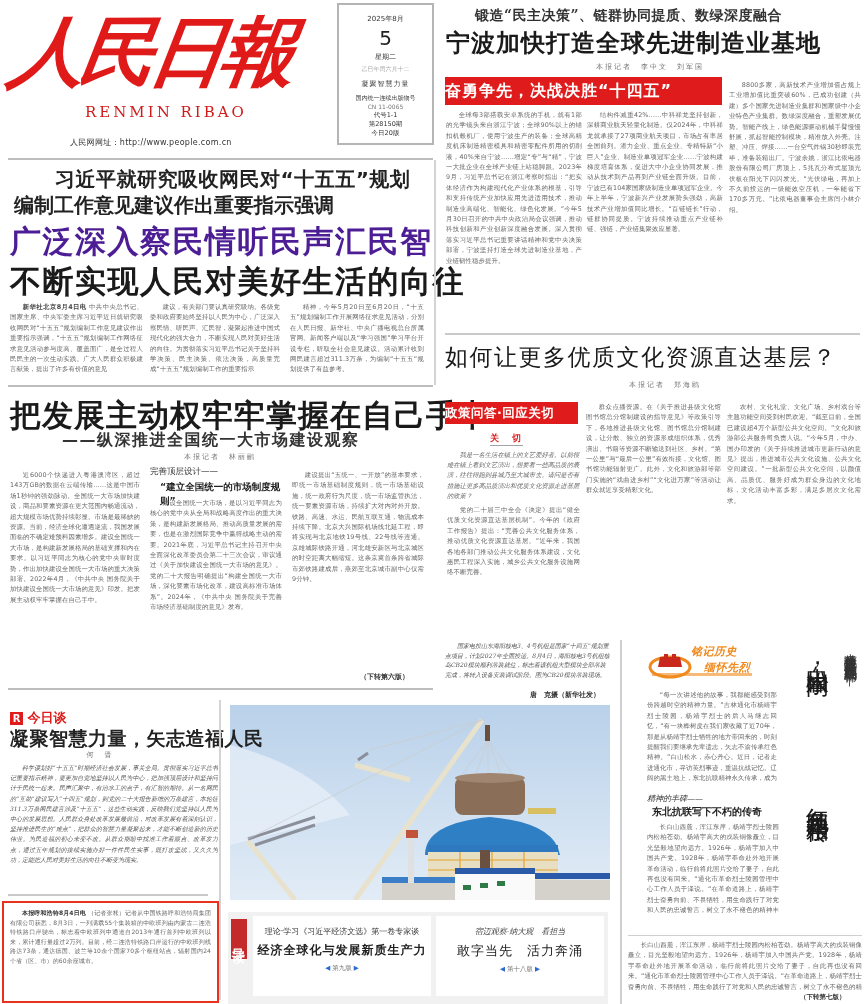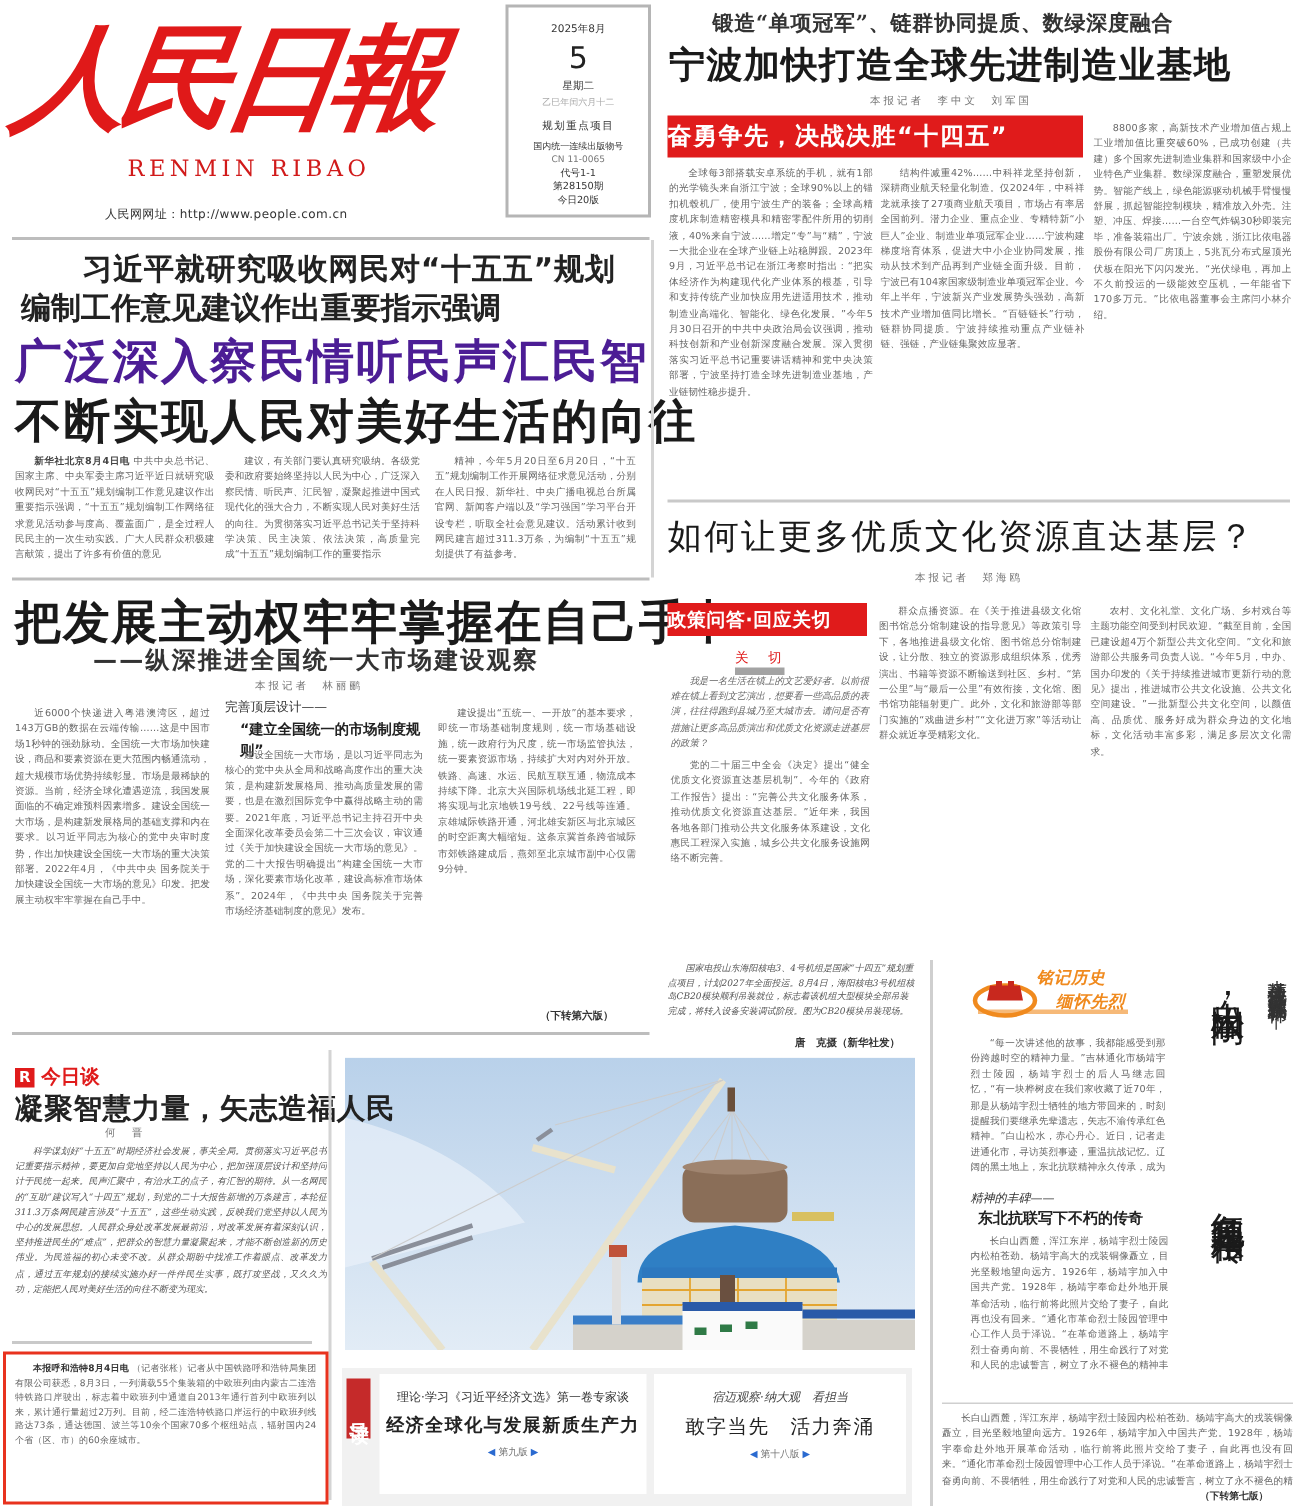--- a/index.html
+++ b/index.html
@@ -2,21 +2,21 @@
 <html><head>
 <meta charset="utf-8">
 <style>
 *{box-sizing:border-box;margin:0;padding:0}
 body{width:867px;height:1004px;background:#fff;font-family:"DejaVu Sans",sans-serif;color:#222;position:relative;overflow:hidden}
 .abs{position:absolute}
 .serif{font-family:"DejaVu Serif",serif}
 .body-text{font-size:6.4px;line-height:10.4px;color:#666;text-align:justify;text-indent:2em;overflow:hidden;letter-spacing:.1px}
 .hr{position:absolute;background:#bdbdbd;height:2px}
 .vr{position:absolute;background:#d4d4d4;width:2px}
-.byline{font-size:7px;color:#777;letter-spacing:2px}
+.byline{font-size:7px;color:#777;text-align:center;letter-spacing:2px}
 
 .logo{left:10px;top:2px;width:315px;height:110px;color:#e01919;font-family:"DejaVu Serif",serif;font-weight:bold;font-style:italic;font-size:76px;letter-spacing:-6px;line-height:100px;transform:skewX(-8deg)}
 .logo-sub{left:85px;top:103px;font-size:15px;color:#d11a1a;letter-spacing:3px;font-family:"DejaVu Serif",serif}
 .logo-url{left:70px;top:137px;font-size:8px;color:#333;letter-spacing:.3px}
 .datebox{left:337px;top:3px;width:97px;height:142px;border:2px solid #b5b5b5;text-align:center;font-size:7px;color:#333;padding-top:8px;line-height:12px}
 .datebox .day{font-size:20px;line-height:26px;color:#222}
 .datebox .muted{color:#aaa;font-size:6px}
 
 .h-red-kicker{background:#e01b1b;color:#fff;font-weight:bold;}
 .photo{overflow:hidden}
@@ -26,21 +26,21 @@
 
 <div class="abs logo">人民日報</div>
 <div class="abs logo-sub">RENMIN RIBAO</div>
 <div class="abs logo-url">人民网网址：http://www.people.com.cn</div>
 
 <div class="abs datebox">
   <div>2025年8月</div>
   <div class="day">5</div>
   <div>星期二</div>
   <div class="muted">乙巳年闰六月十二</div>
-  <div style="margin-top:3px;letter-spacing:1px">规划重点项目</div>
+  <div style="margin-top:3px;letter-spacing:1px">凝聚智慧力量</div>
   <div style="font-size:6px;margin-top:3px;line-height:9px">国内统一连续出版物号</div>
   <div style="font-size:6px;line-height:9px;color:#777">CN 11-0065</div>
   <div style="font-size:6.5px;line-height:9px">代号1-1</div>
   <div style="font-size:6.5px;line-height:9px">第28150期</div>
   <div style="font-size:6.5px;line-height:9px">今日20版</div>
 </div>
 
 <div class="hr" style="left:8px;top:158px;width:425px"></div>
 
 <div class="abs" style="left:55px;top:166px;font-size:20px;font-weight:bold;color:#222;letter-spacing:.5px">习近平就研究吸收网民对“十五五”规划</div>
@@ -61,33 +61,33 @@
 <div class="abs body-text" style="left:10px;top:470px;width:130px;height:215px">近6000个快递进入粤港澳湾区，超过143万GB的数据在云端传输……这是中国市场1秒钟的强劲脉动。全国统一大市场加快建设，商品和要素资源在更大范围内畅通流动，超大规模市场优势持续彰显。市场是最稀缺的资源。当前，经济全球化遭遇逆流，我国发展面临的不确定难预料因素增多。建设全国统一大市场，是构建新发展格局的基础支撑和内在要求。以习近平同志为核心的党中央审时度势，作出加快建设全国统一大市场的重大决策部署。2022年4月，《中共中央 国务院关于加快建设全国统一大市场的意见》印发。把发展主动权牢牢掌握在自己手中。</div>
 <div class="abs" style="left:150px;top:466px;width:135px">
   <div style="font-size:8.5px;color:#333;font-family:'DejaVu Serif',serif">完善顶层设计——</div>
   <div style="font-size:9.5px;font-weight:bold;color:#222;line-height:14px;margin-top:2px;padding-left:10px">“建立全国统一的市场制度规则”</div>
 </div>
 <div class="abs body-text" style="left:150px;top:498px;width:132px;height:185px">建设全国统一大市场，是以习近平同志为核心的党中央从全局和战略高度作出的重大决策，是构建新发展格局、推动高质量发展的需要，也是在激烈国际竞争中赢得战略主动的需要。2021年底，习近平总书记主持召开中央全面深化改革委员会第二十三次会议，审议通过《关于加快建设全国统一大市场的意见》。党的二十大报告明确提出“构建全国统一大市场，深化要素市场化改革，建设高标准市场体系”。2024年，《中共中央 国务院关于完善市场经济基础制度的意见》发布。</div>
 <div class="abs body-text" style="left:292px;top:470px;width:132px;height:200px">建设提出“五统一、一开放”的基本要求，即统一市场基础制度规则，统一市场基础设施，统一政府行为尺度，统一市场监管执法，统一要素资源市场，持续扩大对内对外开放。铁路、高速、水运、民航互联互通，物流成本持续下降。北京大兴国际机场线北延工程，即将实现与北京地铁19号线、22号线等连通。京雄城际铁路开通，河北雄安新区与北京城区的时空距离大幅缩短。这条京冀首条跨省城际市郊铁路建成后，燕郊至北京城市副中心仅需9分钟。</div>
 <div class="abs" style="left:360px;top:672px;font-size:7px;font-weight:bold;color:#333">（下转第六版）</div>
 <div class="hr" style="left:8px;top:688px;width:425px"></div>
 
-<div class="abs serif" style="left:475px;top:7px;font-size:14px;font-weight:bold;color:#333;letter-spacing:.5px">锻造“单项冠军”、链群协同提质、数绿深度融合</div>
+<div class="abs serif" style="left:475px;top:7px;font-size:14px;font-weight:bold;color:#333;letter-spacing:.5px">锻造“民主决策”、链群协同提质、数绿深度融合</div>
 <div class="abs" style="left:446px;top:27px;font-size:24px;font-weight:bold;color:#1a1a1a;letter-spacing:1px">宁波加快打造全球先进制造业基地</div>
 <div class="abs byline" style="left:580px;top:62px;width:140px">本报记者　李中文　刘军国</div>
 <div class="abs h-red-kicker" style="left:445px;top:77px;width:277px;height:28px;font-size:16px;line-height:28px;letter-spacing:1px">奋勇争先，决战决胜“十四五”</div>
 <div class="abs body-text" style="left:446px;top:110px;width:136px;height:210px">全球每3部搭载安卓系统的手机，就有1部的光学镜头来自浙江宁波；全球90%以上的锚扣机毂机厂，使用宁波生产的装备；全球高精度机床制造精密模具和精密零配件所用的切削液，40%来自宁波……增定“专”与“精”，宁波一大批企业在全球产业链上站稳脚跟。2023年9月，习近平总书记在浙江考察时指出：“把实体经济作为构建现代化产业体系的根基，引导和支持传统产业加快应用先进适用技术，推动制造业高端化、智能化、绿色化发展。”今年5月30日召开的中共中央政治局会议强调，推动科技创新和产业创新深度融合发展。深入贯彻落实习近平总书记重要讲话精神和党中央决策部署，宁波坚持打造全球先进制造业基地，产业链韧性稳步提升。</div>
 <div class="abs body-text" style="left:587px;top:110px;width:136px;height:210px">结构件减重42%……中科祥龙坚持创新，深耕商业航天轻量化制造。仅2024年，中科祥龙就承接了27项商业航天项目，市场占有率居全国前列。潜力企业、重点企业、专精特新“小巨人”企业、制造业单项冠军企业……宁波构建梯度培育体系，促进大中小企业协同发展，推动从技术到产品再到产业链全面升级。目前，宁波已有104家国家级制造业单项冠军企业。今年上半年，宁波新兴产业发展势头强劲，高新技术产业增加值同比增长。“百链链长”行动，链群协同提质。宁波持续推动重点产业链补链、强链，产业链集聚效应显著。</div>
 <div class="abs body-text" style="left:729px;top:80px;width:132px;height:240px">8800多家，高新技术产业增加值占规上工业增加值比重突破60%，已成功创建（共建）多个国家先进制造业集群和国家级中小企业特色产业集群。数绿深度融合，重塑发展优势。智能产线上，绿色能源驱动机械手臂慢慢舒展，抓起智能控制模块，精准放入外壳。注塑、冲压、焊接……一台空气炸锅30秒即装完毕，准备装箱出厂。宁波余姚，浙江比依电器股份有限公司厂房顶上，5兆瓦分布式屋顶光伏板在阳光下闪闪发光。“光伏绿电，再加上不久前投运的一级能效空压机，一年能省下170多万元。”比依电器董事会主席闫小林介绍。</div>
 <div class="hr" style="left:445px;top:333px;width:415px;background:#c9c9c9"></div>
 
 <div class="abs serif" style="left:445px;top:342px;font-size:23px;color:#1a1a1a;letter-spacing:1.5px">如何让更多优质文化资源直达基层？</div>
 <div class="abs byline" style="left:610px;top:380px;width:110px">本报记者　郑海鸥</div>
 <div class="abs h-red-kicker" style="left:445px;top:402px;width:133px;height:22px;font-size:12.5px;line-height:22px;letter-spacing:.5px">政策问答·回应关切</div>
-<div class="abs" style="left:490px;top:432px;font-size:9px;font-weight:normal;color:#e01b1b;border-bottom:5px solid #a3a3a3;letter-spacing:2px">关　切</div>
+<div class="abs" style="left:490px;top:432px;font-size:9px;font-weight:bold;color:#e01b1b;border-bottom:1px solid #a3a3a3;letter-spacing:2px">关　切</div>
 <div class="abs serif" style="left:447px;top:450px;width:133px;height:50px;font-size:6.3px;line-height:10.2px;color:#666;font-style:italic;text-indent:2em;overflow:hidden">我是一名生活在镇上的文艺爱好者。以前很难在镇上看到文艺演出，想要看一些高品质的表演，往往得跑到县城乃至大城市去。请问是否有措施让更多高品质演出和优质文化资源走进基层的政策？</div>
 <div class="abs body-text" style="left:447px;top:505px;width:133px;height:125px">党的二十届三中全会《决定》提出“健全优质文化资源直达基层机制”。今年的《政府工作报告》提出：“完善公共文化服务体系，推动优质文化资源直达基层。”近年来，我国各地各部门推动公共文化服务体系建设，文化惠民工程深入实施，城乡公共文化服务设施网络不断完善。</div>
 <div class="abs body-text" style="left:586px;top:402px;width:135px;height:235px">群众点播资源。在《关于推进县级文化馆图书馆总分馆制建设的指导意见》等政策引导下，各地推进县级文化馆、图书馆总分馆制建设，让分散、独立的资源形成组织体系，优秀演出、书籍等资源不断输送到社区、乡村。“第一公里”与“最后一公里”有效衔接，文化馆、图书馆功能辐射更广。此外，文化和旅游部等部门实施的“戏曲进乡村”“文化进万家”等活动让群众就近享受精彩文化。</div>
 <div class="abs body-text" style="left:727px;top:402px;width:134px;height:235px">农村、文化礼堂、文化广场、乡村戏台等主题功能空间受到村民欢迎。“截至目前，全国已建设超4万个新型公共文化空间。”文化和旅游部公共服务司负责人说。“今年5月，中办、国办印发的《关于持续推进城市更新行动的意见》提出，推进城市公共文化设施、公共文化空间建设。”一批新型公共文化空间，以颜值高、品质优、服务好成为群众身边的文化地标，文化活动丰富多彩，满足多层次文化需求。</div>
 
 <div class="abs serif" style="left:445px;top:641px;width:165px;height:48px;font-size:6px;line-height:9.6px;color:#555;text-indent:2em;overflow:hidden;font-style:italic">国家电投山东海阳核电3、4号机组是国家“十四五”规划重点项目，计划2027年全面投运。8月4日，海阳核电3号机组核岛CB20模块顺利吊装就位，标志着该机组大型模块全部吊装完成，将转入设备安装调试阶段。图为CB20模块吊装现场。</div>
 <div class="abs" style="left:530px;top:690px;font-size:7px;color:#333"><b>唐　克摄（新华社发）</b></div>
 
 <div class="abs photo" style="left:230px;top:705px;width:380px;height:195px">
   <svg width="380" height="195" viewBox="0 0 380 195">

